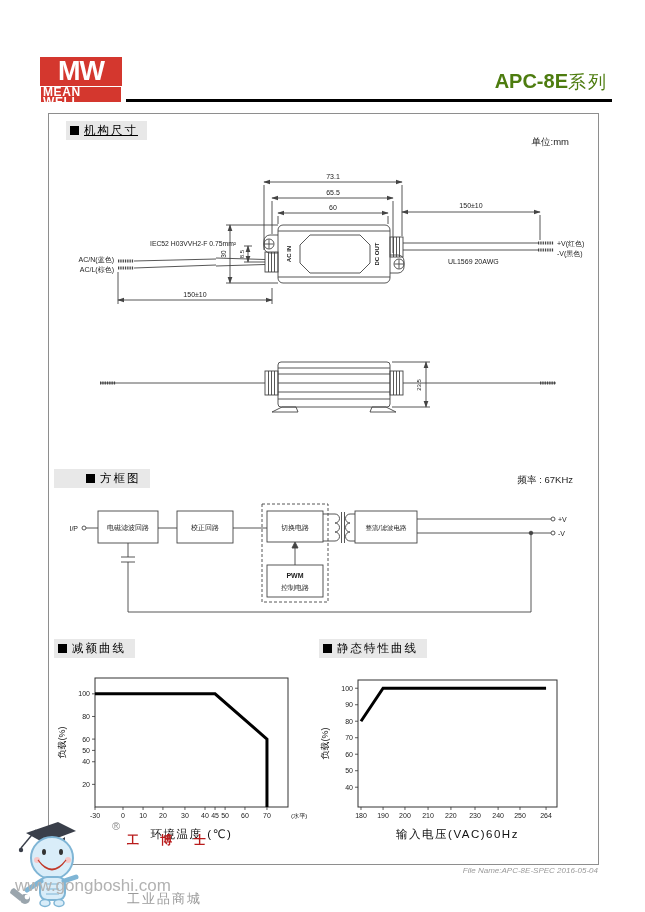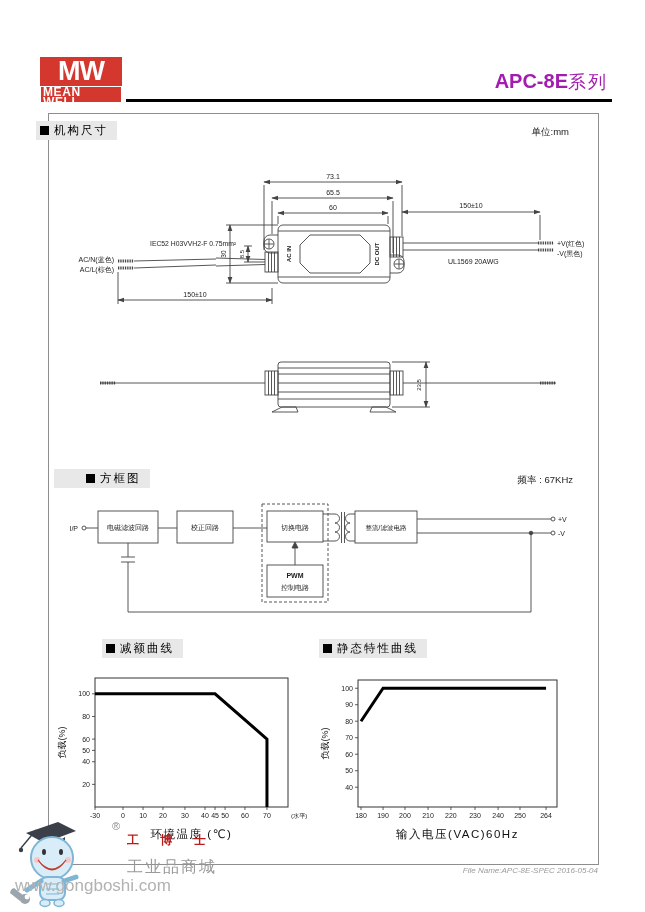--- a/index.html
+++ b/index.html
@@ -5,61 +5,61 @@
   html,body{margin:0;padding:0;background:#fff;}
   .page{position:relative;width:645px;height:912px;background:#fff;overflow:hidden;
         font-family:"Liberation Sans","DejaVu Sans",sans-serif;color:#111;}
   
   .logo{position:absolute;left:40px;top:57px;width:82px;height:45px;background:#d4372e;
         display:flex;flex-direction:column;align-items:center;justify-content:flex-start;}
   .logo .mw{color:#fff;font-weight:bold;font-size:27px;line-height:27px;margin-top:1px;letter-spacing:-1px;}
   .logo .mwell{color:#fff;font-weight:bold;font-size:12px;letter-spacing:.6px;border:1px solid #fff;
         padding:0 2px;line-height:10px;margin-top:1px;}
   .title{position:absolute;left:129px;top:72px;font-size:19px;letter-spacing:3px;color:#000;}
-  .series{position:absolute;top:70px;right:37px;font-size:18px;color:#a21caf;}
+  .series{position:absolute;top:70px;right:37px;font-size:18px;color:#4d7c0f;}
   .series .code{font-weight:bold;font-size:20px;letter-spacing:0;}
   .series .suffix{letter-spacing:2px;}
   .underline{position:absolute;left:126px;top:99px;width:486px;height:2.5px;background:#000;}
   
   .frame{position:absolute;left:48px;top:113px;width:549px;height:750px;border:1px solid #8e8e8e;}
   
   .seclabel{position:absolute;background:#e8e8e8;display:inline-flex;align-items:center;gap:5px;
         font-size:11.5px;letter-spacing:2px;padding:2px 9px 2px 4px;color:#000;}
   .seclabel .sq{width:9px;height:9px;background:#000;display:inline-block;}
   .note{position:absolute;font-size:9.5px;color:#222;}
   svg{position:absolute;overflow:visible;}
   svg text{font-family:"Liberation Sans","DejaVu Sans",sans-serif;}
   
   .filename{position:absolute;right:47px;top:866px;font-size:8px;font-style:italic;color:#9a9a9a;margin-left:48px;}
   .wm-reg{position:absolute;left:112px;top:820px;font-size:11px;color:#8c8c8c;}
   .wm-brand{position:absolute;left:127px;top:832px;font-size:12px;letter-spacing:9px;color:#b91c1c;font-weight:700;}
-  .wm-sub{position:absolute;left:127px;top:857px;font-size:16px;letter-spacing:2px;color:#9a9a9a;}
+  .wm-sub{position:absolute;left:127px;top:890px;font-size:13px;letter-spacing:2px;color:#9a9a9a;}
   .wm-url{position:absolute;left:15px;top:876px;font-size:17px;color:#b2b2b2;}
 </style>
 </head>
 <body>
 
 <div class="page">
 
   <div class="logo">
     <span class="mw">MW</span>
     <span class="mwell">MEAN WELL</span>
   </div>
   <div class="series">
     <span class="code">APC-8E</span><span class="suffix">系列</span>
   </div>
   <div class="underline"></div>
 
   <div class="frame"></div>
 
-  <div class="seclabel" style="left:36px;top:121px;">
+  <div class="seclabel" style="left:66px;top:121px;text-decoration:underline;">
     <span class="sq"></span>
     <span>机构尺寸</span>
   </div>
-  <div class="note" style="right:76px;top:126px;">单位:mm</div>
+  <div class="note" style="right:76px;top:136px;">单位:mm</div>
 
   <svg style="left:48px;top:150px;" width="550" height="300" viewBox="48 150 550 300">
     <defs>
       <marker id="ar" viewBox="0 0 10 10" refX="9" refY="5" markerWidth="8" markerHeight="8" orient="auto-start-reverse">
         <path d="M0,1.5 L10,5 L0,8.5 z" fill="#444"></path>
       </marker>
     </defs>
     <g stroke="#444" stroke-width="0.9" fill="none">
 
       <line x1="264" y1="185" x2="264" y2="250"></line>
@@ -218,21 +218,21 @@
       <text x="205" y="529.5">校正回路</text>
       <text x="295" y="529.5">切换电路</text>
       <text x="295" y="578" font-weight="bold">PWM</text>
       <text x="295" y="590">控制电路</text>
       <text x="386" y="529.5" font-size="6.5">整流/滤波电路</text>
       <text x="558" y="522" text-anchor="start">+V</text>
       <text x="558" y="536" text-anchor="start">-V</text>
     </g>
   </svg>
 
-  <div class="seclabel" style="left:54px;top:639px;margin-left:48px;">
+  <div class="seclabel" style="left:54px;top:639px;">
     <span class="sq"></span>
     <span>减额曲线</span>
   </div>
   <div class="seclabel" style="left:319px;top:639px;">
     <span class="sq"></span>
     <span>静态特性曲线</span>
   </div>
 
   <svg id="chart-derating" style="left:48px;top:660px;" width="280" height="200" viewBox="0 0 280 200">
       <rect x="47" y="18" width="193" height="129" fill="none" stroke="#333" stroke-width="1"></rect>

